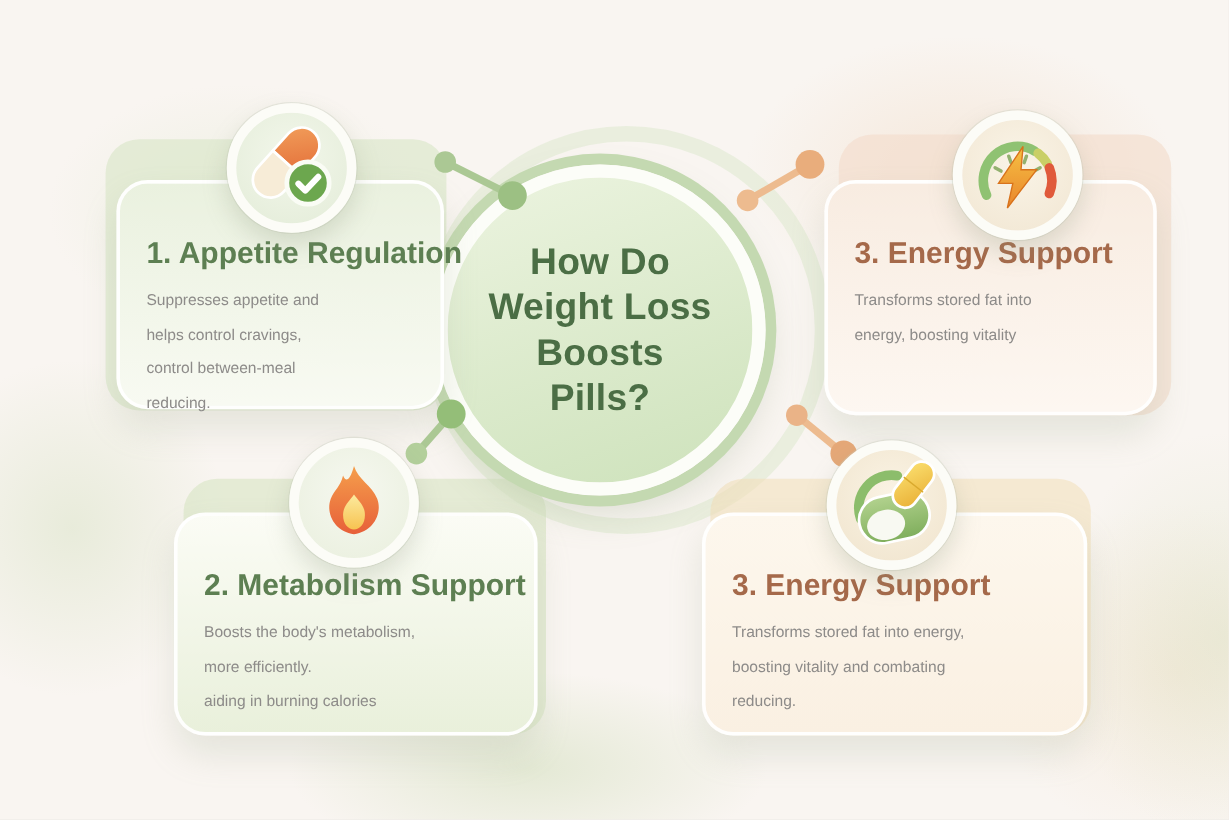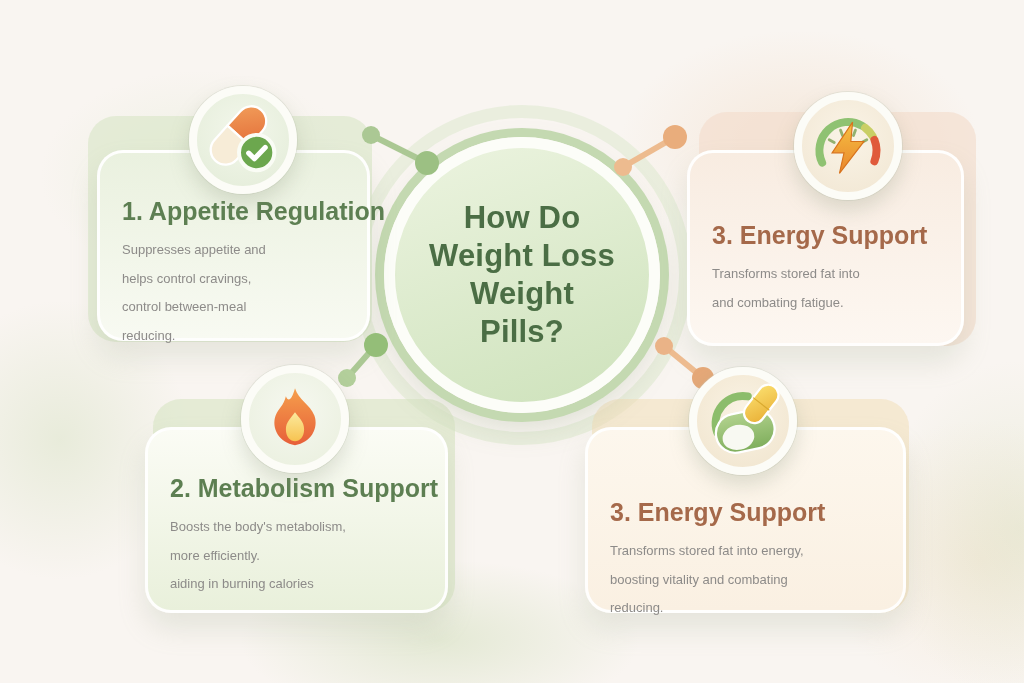--- a/index.html
+++ b/index.html
@@ -17,21 +17,21 @@
     background-position:240px 560px,-70px 300px,880px 360px,620px 30px,820px 420px,40px 70px;
     background-size:400px 160px,260px 280px,280px 340px,360px 230px,320px 280px,320px 210px;
     background-repeat:no-repeat;
   }
   
   .center-halo{
     position:absolute;left:352px;top:105px;width:340px;height:340px;border-radius:50%;
     border:13px solid rgba(214,230,199,0.45);box-sizing:border-box;z-index:1;
   }
   .center-circle{
-    position:absolute;left:384px;top:137px;width:276px;height:276px;border-radius:50%;
+    position:absolute;left:362px;top:137px;width:276px;height:276px;border-radius:50%;
     background:linear-gradient(160deg,#e9f2dc 10%,#cfe3bd 95%);
     border:11px solid #fcfdf8;box-sizing:border-box;
     box-shadow:0 0 0 9px #c4d9b1,0 14px 30px rgba(130,150,115,0.25);
     display:flex;align-items:center;justify-content:center;text-align:center;z-index:2;
   }
   .center-title{font-size:31px;font-weight:bold;color:#4b6e45;line-height:38px;letter-spacing:0.2px;}
   .center-title span{display:block;}
   
   .connectors{position:absolute;left:0;top:0;z-index:3;pointer-events:none;}
   .c-green{stroke:#abc894;stroke-width:6;}
@@ -47,21 +47,21 @@
     position:absolute;border-radius:26px;border:3px solid rgba(255,255,255,0.92);
     box-sizing:border-box;padding:44px 18px 0 22px;z-index:2;
     box-shadow:0 16px 28px rgba(150,163,135,0.20);
   }
   .card-tl{left:97px;top:150px;width:273px;height:191px;background:linear-gradient(180deg,#eaf1df,#f8faf2);}
   .card-tr{left:687px;top:150px;width:277px;height:196px;background:linear-gradient(180deg,#f8ece1,#fdf7f1);}
   .card-bl{left:145px;top:427px;width:303px;height:186px;background:linear-gradient(180deg,#fbfcf5,#e9f0db);}
   .card-br{left:585px;top:427px;width:321px;height:186px;background:linear-gradient(180deg,#fdf7ed,#faf0e2);}
   .card-title{font-size:25px;font-weight:bold;white-space:nowrap;margin:0 0 10px 0;}
   .green-title{color:#5d7f52;}
-  .brown-title{color:#a5694a;margin-top:24px;}
+  .brown-title{color:#a5694a;}
   .card-body{font-size:13px;line-height:28.5px;color:#8d8b89;}
   .card-body div{white-space:nowrap;}
   
   .badge{
     position:absolute;width:108px;height:108px;border-radius:50%;
     border:8px solid #fcfcf7;box-sizing:border-box;z-index:4;
     display:flex;align-items:center;justify-content:center;
     box-shadow:0 10px 20px rgba(140,150,125,0.28),0 0 0 1px rgba(200,205,190,0.35);
   }
   .badge-tl{left:189px;top:86px;background:radial-gradient(circle at 50% 40%,#f3f7eb,#e3ecd8);}
@@ -72,21 +72,21 @@
 </head>
 <body>
 
 <div id="canvas">
 
   <div class="center-halo"></div>
   <div class="center-circle">
     <div class="center-title">
       <span>How Do</span>
       <span>Weight Loss</span>
-      <span>Weight</span>
+      <span>Boosts</span>
       <span>Pills?</span>
     </div>
   </div>
 
   <svg class="connectors" width="1024" height="683">
     <g>
       <line x1="371" y1="135" x2="427" y2="163" class="c-green"></line>
       <circle cx="371" cy="135" r="9" fill="#abc894"></circle>
       <circle cx="427" cy="163" r="12" fill="#9cc083"></circle>
     </g>
@@ -119,21 +119,21 @@
       <div>helps control cravings,</div>
       <div>control between-meal</div>
       <div>reducing.</div>
     </div>
   </div>
 
   <div class="card card-tr">
     <div class="card-title brown-title">3. Energy Support</div>
     <div class="card-body">
       <div>Transforms stored fat into</div>
-      <div>and combating fatigue.</div>
+      <div>energy, boosting vitality</div>
     </div>
   </div>
 
   <div class="card card-bl">
     <div class="card-title green-title">2. Metabolism Support</div>
     <div class="card-body">
       <div>Boosts the body's metabolism,</div>
       <div>more efficiently.</div>
       <div>aiding in burning calories</div>
     </div>

